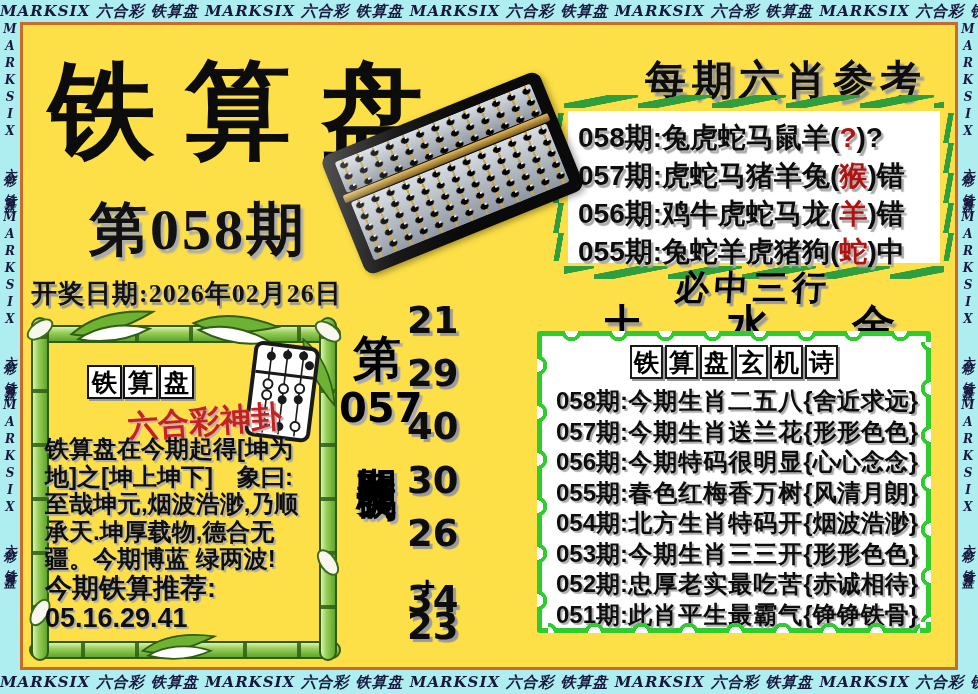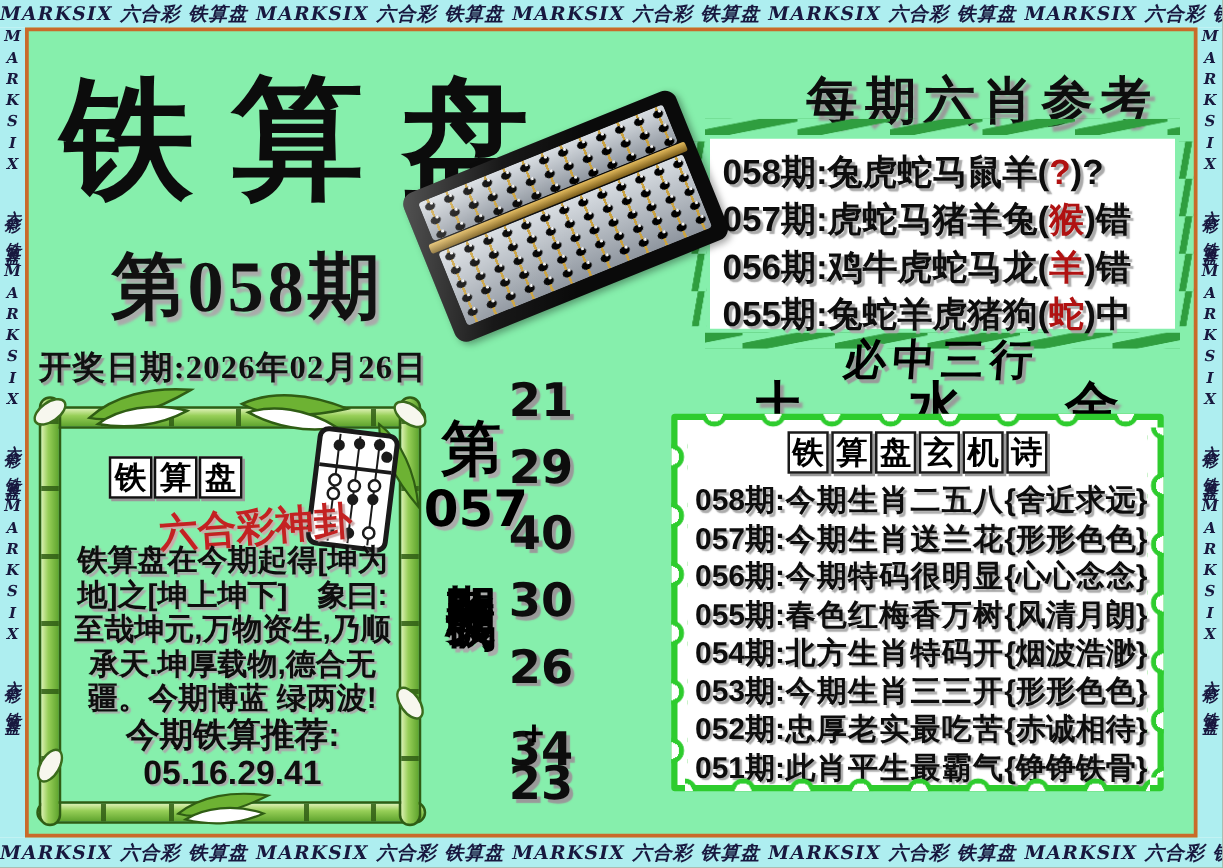--- a/index.html
+++ b/index.html
@@ -12,21 +12,21 @@
   .strip.h{left:0;width:978px;height:22px;font-size:15px;line-height:22px;
            white-space:nowrap;text-align:center;letter-spacing:1px;}
   .strip.top{top:0;}
   .strip.bottom{top:670px;height:24px;line-height:24px;}
   .strip.v{top:22px;width:20px;height:648px;writing-mode:vertical-rl;text-orientation:upright;
            font-size:12px;letter-spacing:3px;line-height:20px;}
   .strip.left{left:0;}
   .strip.right{left:958px;}
 
   
-  .content{position:absolute;left:20px;top:22px;width:938px;height:648px;background:#86efac;
+  .content{position:absolute;left:20px;top:22px;width:938px;height:648px;background:#fde047;
            border:3px solid #c96a2a;box-sizing:border-box;}
 
   
   .title-main{position:absolute;left:26px;top:34px;font-family:"Liberation Serif",serif;
               font-weight:900;font-size:106px;line-height:1;letter-spacing:30px;color:#0c0c0c;z-index:1;}
   .issue-line{position:absolute;left:66px;top:166px;font-family:"Liberation Serif",serif;
               font-weight:900;font-size:58px;letter-spacing:3px;color:#111;
               text-shadow:3px 4px 2px #aaa;}
   .draw-date{position:absolute;left:8px;top:251px;font-family:"Liberation Serif",serif;
              font-weight:900;font-size:26px;letter-spacing:1px;color:#111;
@@ -69,21 +69,21 @@
 
   .badge{position:absolute;left:58px;top:48px;display:flex;gap:1px;z-index:5;}
   .badge .bchar{border:2px solid #111;background:#fff;font-size:25px;font-weight:bold;
                 padding:0 3px;line-height:30px;box-shadow:2px 2px 0 #999;}
   .charm{position:absolute;left:98px;top:84px;font-family:"Liberation Serif",serif;
          font-weight:900;font-size:31px;color:#c32222;transform:rotate(-4deg);
          text-shadow:2px 2px 1px #caa;z-index:5;white-space:nowrap;}
   .sketch{position:absolute;right:14px;top:24px;transform:rotate(7deg);z-index:4;}
   .scripture{position:absolute;left:16px;top:118px;width:282px;z-index:5;color:#0e0e0e;
              font-weight:bold;font-size:24px;line-height:27.5px;text-shadow:2px 2px 1px #aaa;
-             white-space:nowrap;text-align:center;}
+             white-space:nowrap;}
   .scripture .big{font-size:27px;line-height:30px;}
 
   
   .mid-di{position:absolute;left:330px;top:302px;font-family:"Liberation Serif",serif;font-weight:900;
           font-size:48px;text-shadow:3px 3px 1px #aaa;}
   .mid-no{position:absolute;left:316px;top:360px;font-size:40px;font-weight:bold;
           font-family:"DejaVu Sans",sans-serif;text-shadow:3px 3px 1px #aaa;}
   .mid-vert{position:absolute;left:326px;top:410px;height:232px;writing-mode:vertical-rl;
             text-orientation:upright;font-family:"Liberation Serif",serif;font-weight:900;
             font-size:40px;letter-spacing:4px;text-shadow:3px 3px 1px #aaa;}
@@ -217,21 +217,21 @@
         <circle cx="56" cy="46" r="4.5" fill="#fff" stroke="#1a1a1a" stroke-width="2"></circle>
         <circle cx="56" cy="57" r="4.5" fill="#1a1a1a"></circle>
         <circle cx="24" cy="84" r="4.5" fill="#1a1a1a"></circle>
           <circle cx="40" cy="86" r="4.5" fill="#1a1a1a"></circle>
         <circle cx="56" cy="84" r="4.5" fill="#fff" stroke="#1a1a1a" stroke-width="2"></circle>
       </svg>
 
       <div class="scripture">
         <div>铁算盘在今期起得[坤为</div>
         <div>地]之[坤上坤下]　象曰:</div>
-        <div>至哉坤元,万物资生,乃顺</div>
+        <div>至哉坤元,烟波浩渺,乃顺</div>
         <div>承天.坤厚载物,德合无</div>
         <div>疆。今期博蓝 绿两波!</div>
         <div class="big">今期铁算推荐:</div>
         <div class="big">05.16.29.41</div>
       </div>
     </div>
 
     <div class="mid-di">第</div>
     <div class="mid-no">057</div>
     <div class="mid-vert">期開獎號碼</div>

